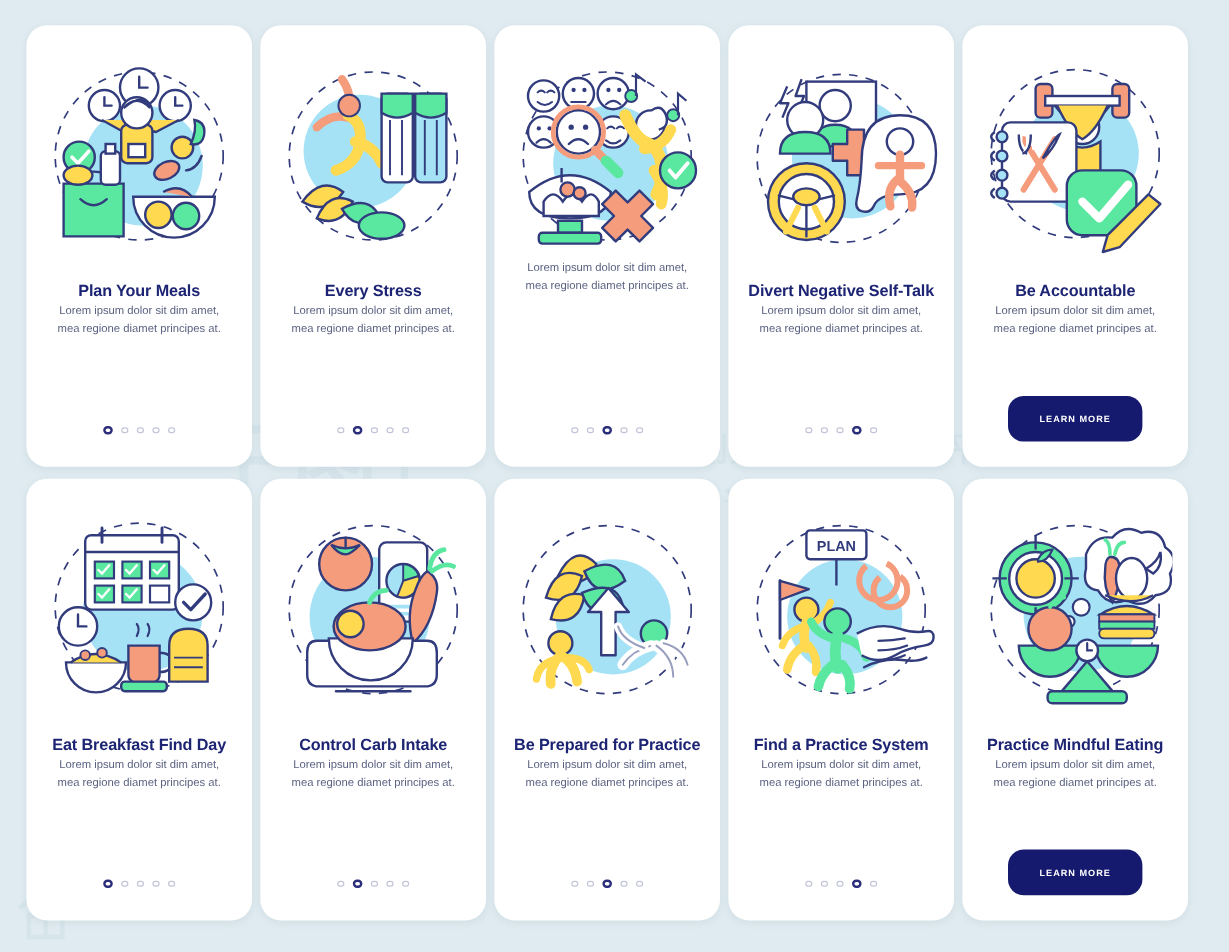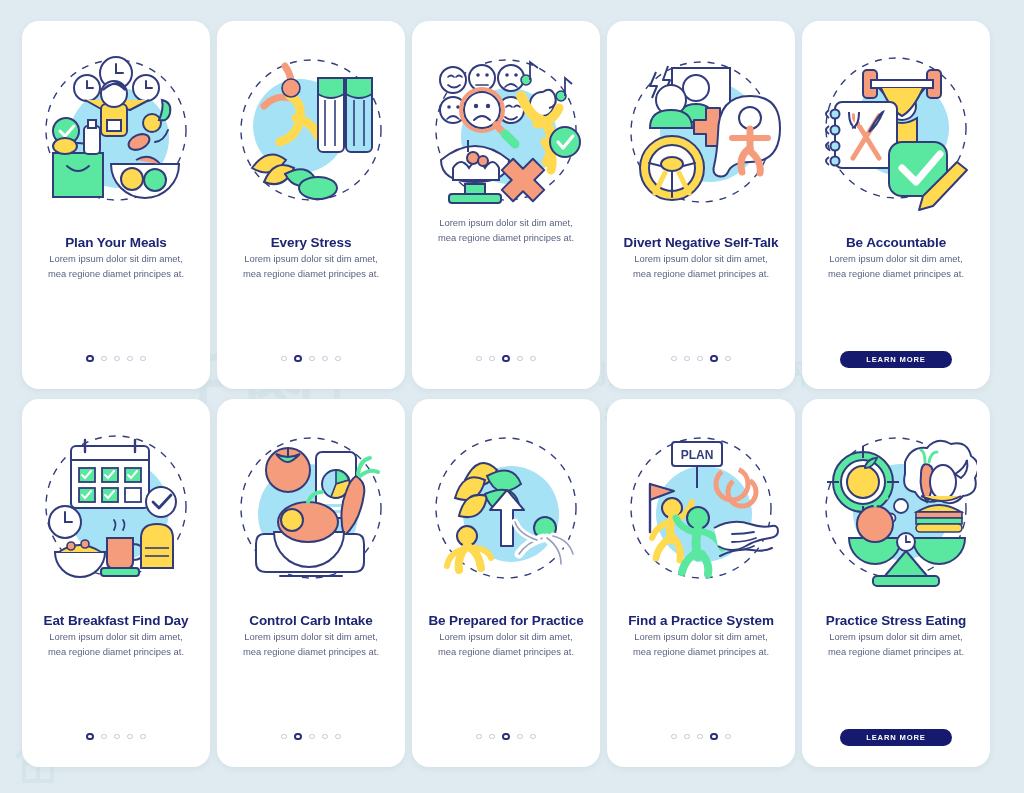--- a/index.html
+++ b/index.html
@@ -138,21 +138,21 @@
 
   .cta {
     background: #151a6e;
     color: #ffffff;
     border: none;
     border-radius: 13px;
     font-size: 7.6px;
     font-weight: 700;
     letter-spacing: 0.85px;
     width: 112px;
-    height: 17px;
+    height: 38px;
     margin-bottom: 21px;
     cursor: pointer;
     font-family: "Liberation Sans", sans-serif;
   }
 </style>
 </head>
 <body>
 
 <div class="watermark">
   <div class="wm-logo">
@@ -618,19 +618,19 @@
       <path d="M102 86 q22 -14 44 0z" fill="#ffd94f" stroke="#323c7d" stroke-width="2"></path>
       <rect x="101" y="86" width="46" height="6" fill="#f59c7d" stroke="#323c7d" stroke-width="1.6"></rect>
       <rect x="101" y="92" width="46" height="6" fill="#5ae8a0" stroke="#323c7d" stroke-width="1.6"></rect>
       <rect x="101" y="98" width="46" height="8" rx="4" fill="#ffd94f" stroke="#323c7d" stroke-width="1.6"></rect>
 
       <circle cx="91" cy="116" r="9" fill="#fff" stroke="#323c7d" stroke-width="2"></circle>
       <path d="M91 110 v6 h4" fill="none" stroke="#323c7d" stroke-width="1.8" stroke-linecap="round"></path>
       <path d="M91 125 l-22 26 h44z" fill="#5ae8a0" stroke="#323c7d" stroke-width="2" stroke-linejoin="round"></path>
       <rect x="58" y="150" width="66" height="10" rx="4" fill="#5ae8a0" stroke="#323c7d" stroke-width="2"></rect>
     </svg>
-    <div class="title">Practice Stress Eating</div>
+    <div class="title">Practice Mindful Eating</div>
     <div class="desc">Lorem ipsum dolor sit dim amet, mea regione diamet principes at.</div>
     <div class="spacer"></div>
     <button class="cta">LEARN MORE</button>
   </div>
 
 </div>
 
 </body></html>

